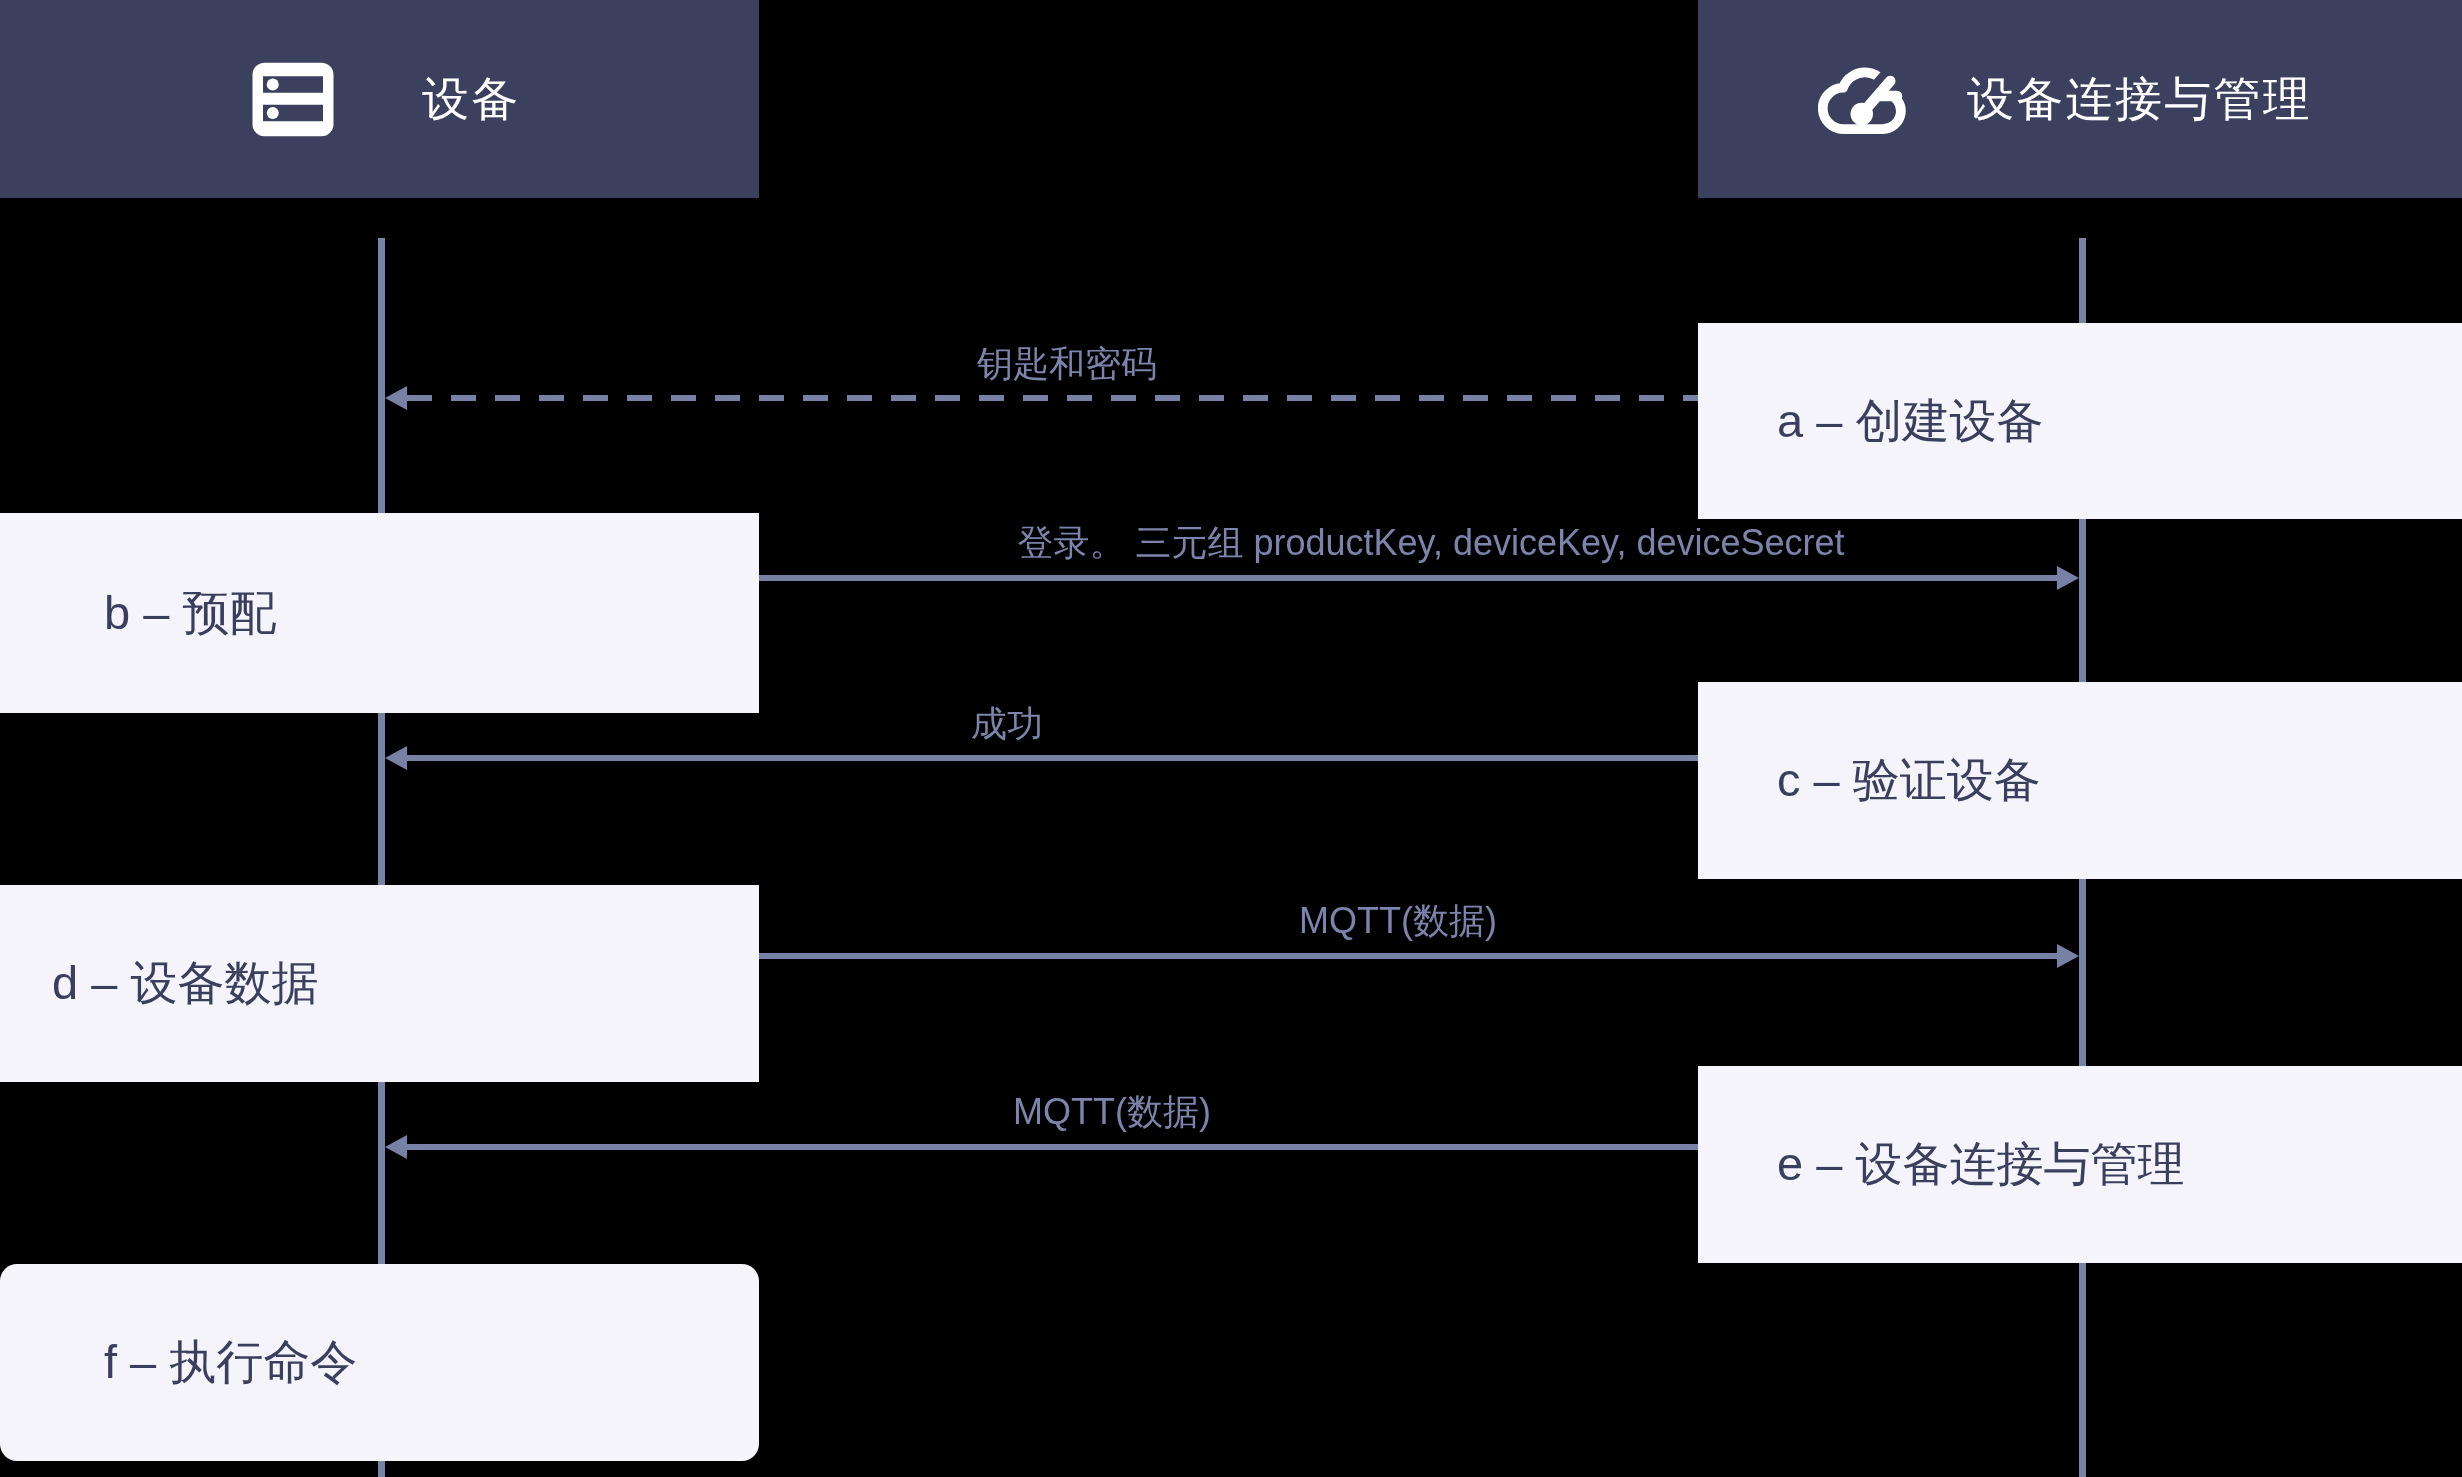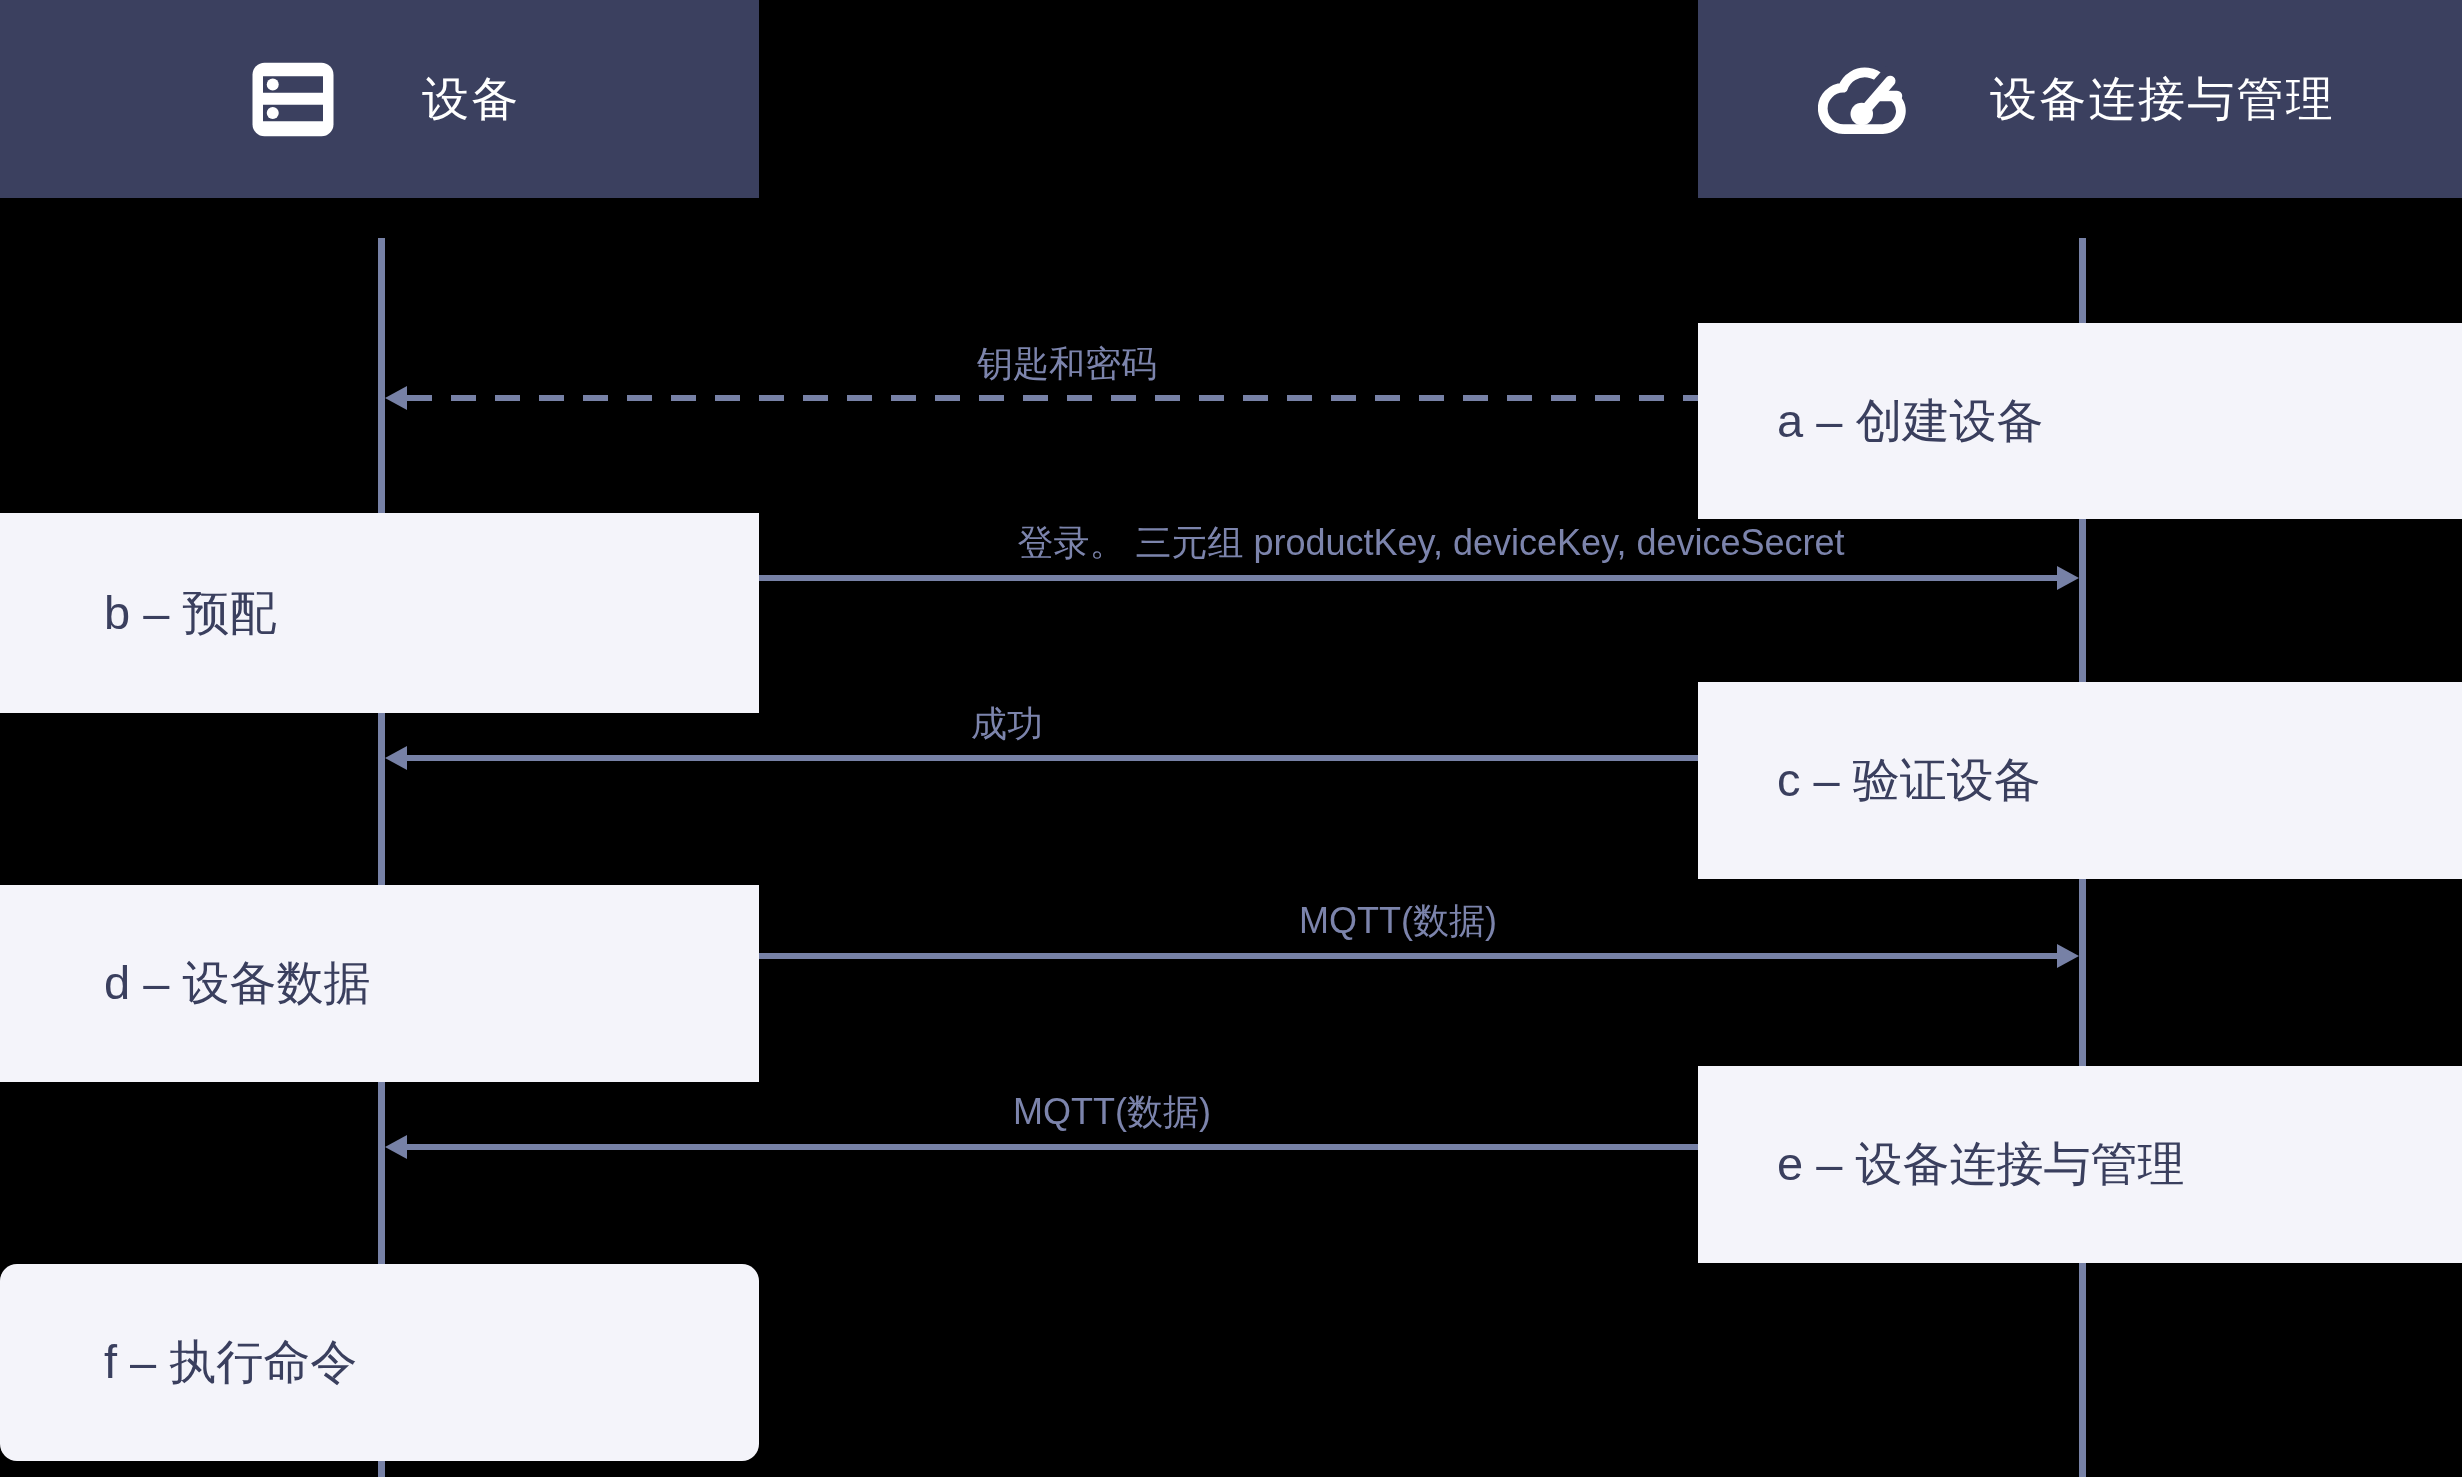--- a/index.html
+++ b/index.html
@@ -78,41 +78,41 @@
     <svg class="picon" width="90" height="89" viewBox="0 0 120 118">
       <rect x="6" y="10" width="108" height="98" rx="16" fill="#ffffff"></rect>
       <rect x="20" y="28" width="80" height="22" style="fill:var(--header-bg,#3b405f)"></rect>
       <rect x="20" y="66" width="80" height="22" style="fill:var(--header-bg,#3b405f)"></rect>
       <circle cx="33" cy="39" r="8" fill="#ffffff"></circle>
       <circle cx="33" cy="77" r="8" fill="#ffffff"></circle>
     </svg>
     <span class="plabel">设备</span>
   </div>
 
-  <div class="participant" style="left:1698px; width:764px; padding-left:120px; gap:74px;">
+  <div class="participant" style="left:1698px; width:764px; padding-left:120px; gap:51px;">
     <svg class="picon" width="98" height="90" viewBox="0 0 130 120">
       <path d="M34 100 L86 100 A24 24 0 0 0 93 53 A31 31 0 0 0 33 45 A26 26 0 0 0 34 100 Z" fill="none" stroke="#ffffff" stroke-width="13" stroke-linejoin="round" stroke-linecap="round"></path>
       <line x1="58" y1="80" x2="104" y2="28" style="stroke:var(--header-bg,#3b405f)" stroke-width="36"></line>
       <line x1="58" y1="80" x2="96" y2="36" stroke="#ffffff" stroke-width="14" stroke-linecap="round"></line>
       <line x1="80" y1="56" x2="105" y2="56" stroke="#ffffff" stroke-width="14" stroke-linecap="round"></line>
       <circle cx="58" cy="80" r="15" fill="#ffffff"></circle>
     </svg>
     <span class="plabel">设备连接与管理</span>
   </div>
 
   <div class="abox" style="left:1698px; top:298px; width:764px; height:196px; padding-left:79px;">
     <span>a – 创建设备</span>
   </div>
   <div class="abox" style="left:0; top:488px; width:759px; height:200px; padding-left:104px;">
     <span>b – 预配</span>
   </div>
   <div class="abox" style="left:1698px; top:657px; width:764px; height:197px; padding-left:79px;">
     <span>c – 验证设备</span>
   </div>
-  <div class="abox" style="left:0; top:860px; width:759px; height:197px; padding-left:104px;">
+  <div class="abox" style="left:0; top:860px; width:759px; height:197px; padding-left:52px;">
     <span>d – 设备数据</span>
   </div>
   <div class="abox" style="left:1698px; top:1041px; width:764px; height:197px; padding-left:79px;">
     <span>e – 设备连接与管理</span>
   </div>
   <div class="abox" style="left:0; top:1239px; width:759px; height:197px; padding-left:104px;border-radius:17px;">
     <span>f – 执行命令</span>
   </div>
 
   <div class="head point-left" style="left:385px; top:386px;"></div>

